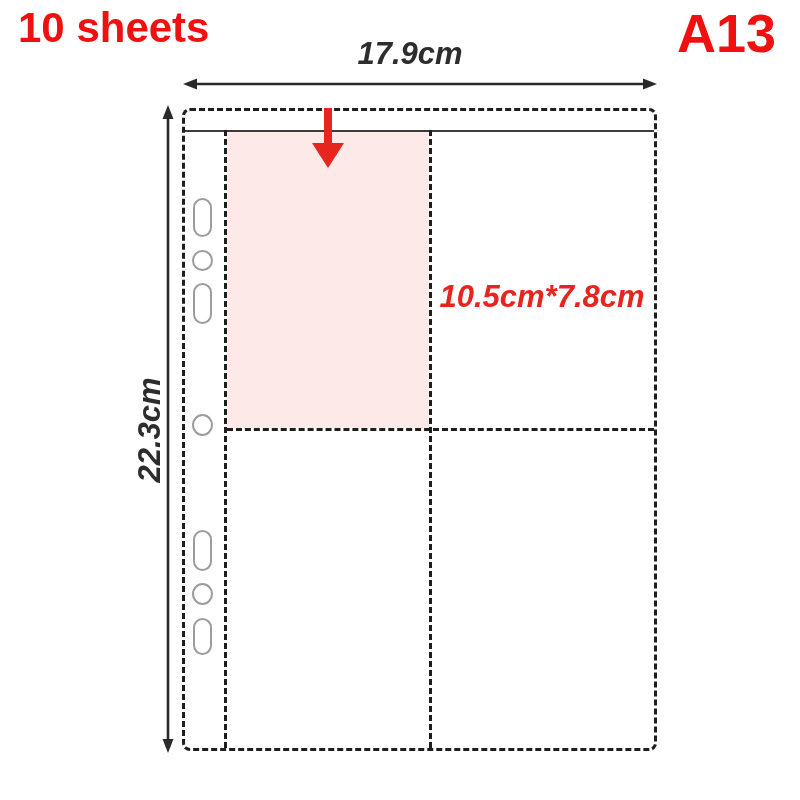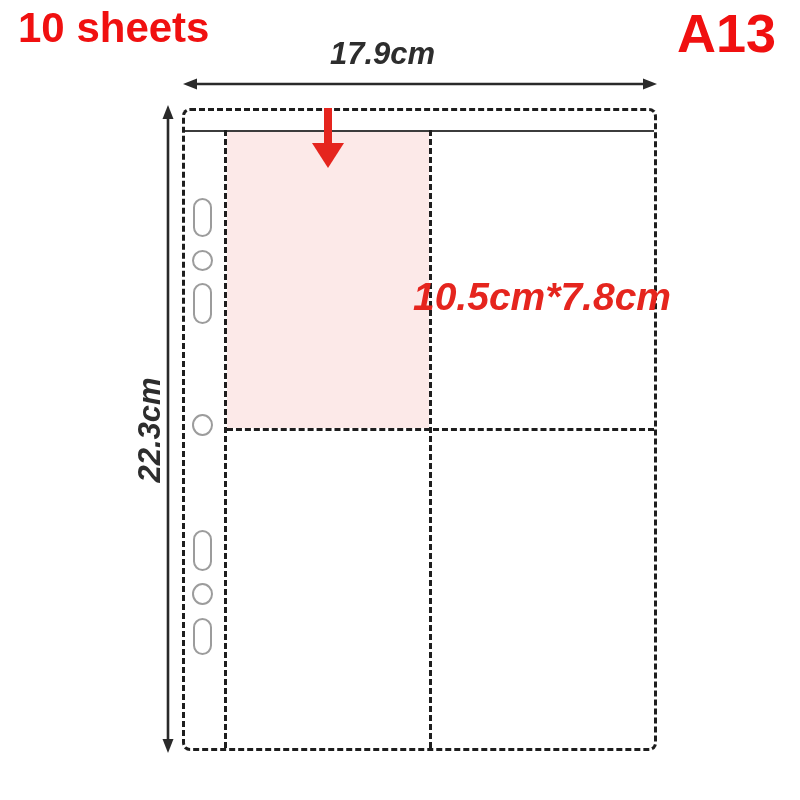--- a/index.html
+++ b/index.html
@@ -23,31 +23,31 @@
     font-size: 54px; font-weight: 700; color: #f01010;
     white-space: nowrap;
   }
 
   
   .dim-label {
     font-style: italic; font-weight: 600; color: #2d2d2d;
     font-size: 31px; white-space: nowrap;
   }
   .width-label {
-    position: absolute; left: 330px; top: 36px;
-    width: 180px; text-align: left;
+    position: absolute; left: 320px; top: 36px;
+    width: 180px; text-align: center;
   }
   .height-label {
     position: absolute; left: 150px; top: 430px;
     transform: translate(-50%, -50%) rotate(-90deg);
   }
   .pocket-size-label {
     position: absolute; left: 357px; top: 186px;
     transform: translate(-50%, -50%);
-    font-size: 39px; font-style: italic; font-weight: 700;
+    font-size: 31px; font-style: italic; font-weight: 700;
     color: #e5251e; white-space: nowrap;
   }
 
   
   .width-arrow  { position: absolute; left: 182px; top: 75px;  width: 476px; height: 18px; }
   .height-arrow { position: absolute; left: 159px; top: 104px; width: 18px;  height: 650px; }
   .measure-stroke { stroke: #2a2a2a; stroke-width: 2.6; }
   .measure-fill   { fill: #2a2a2a; }
 
   

